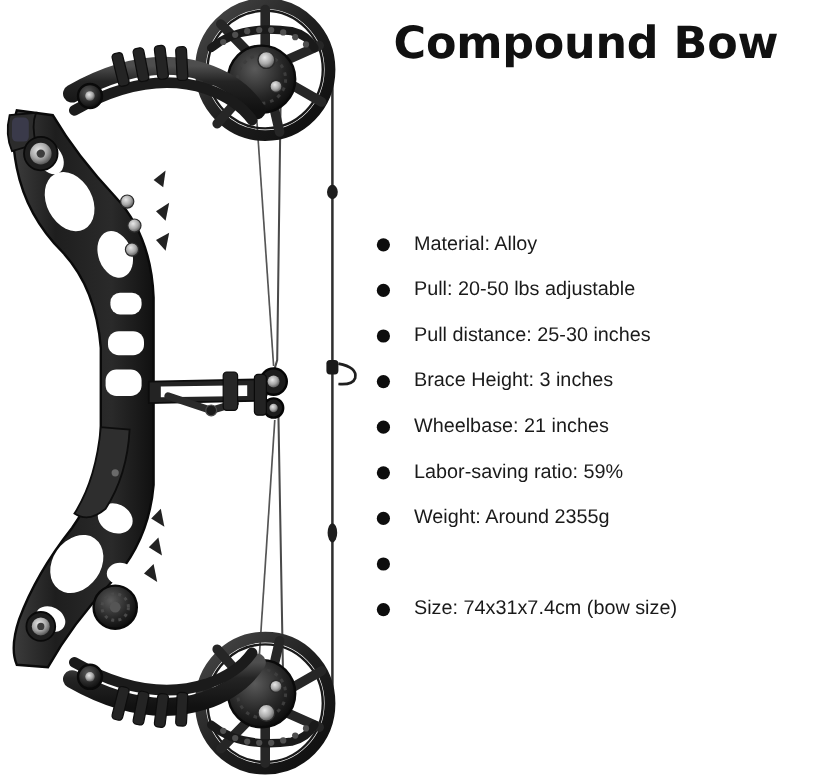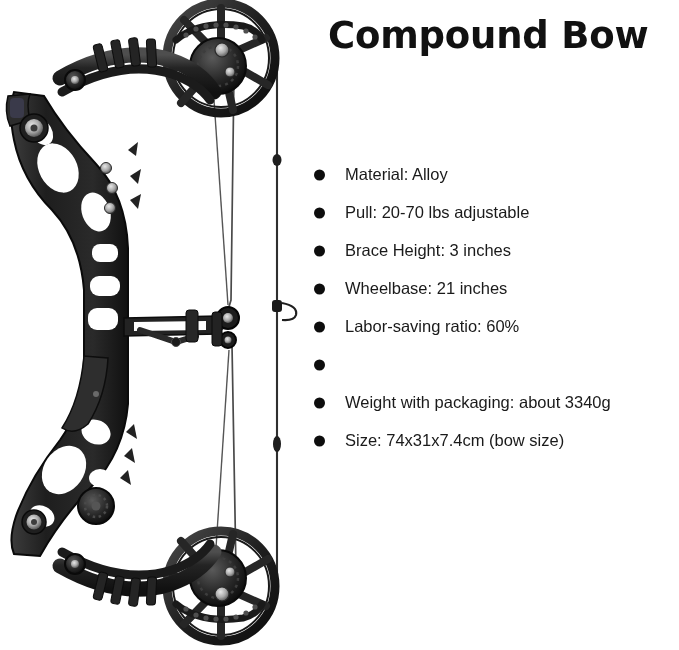--- a/index.html
+++ b/index.html
@@ -45,21 +45,21 @@
     font-size: 37px;
     font-weight: bold;
     letter-spacing: -0.2px;
     color: #111111;
     white-space: nowrap;
     font-family: "DejaVu Sans", sans-serif;
   }
   #spec-list {
     position: absolute;
     left: 0;
-    top: 156px;
+    top: 185px;
     width: 379px;
     margin: 0;
     padding: 0;
     list-style: none;
     text-align: right;
   }
   .spec-item {
     position: relative;
     height: 38px;
     display: flex;
@@ -329,40 +329,44 @@
   <div id="spec-pane">
     <h1 id="page-title">Compound Bow</h1>
 
     <ul id="spec-list">
       <li class="spec-item">
         <span class="spec-bullet"></span>
         <span class="spec-text">Material: Alloy</span>
       </li>
       <li class="spec-item">
         <span class="spec-bullet"></span>
-        <span class="spec-text">Pull: 20-70 lbs adjustable</span>
+        <span class="spec-text">Pull: 20-50 lbs adjustable</span>
+      </li>
+      <li class="spec-item">
+        <span class="spec-bullet"></span>
+        <span class="spec-text">Pull distance: 25-30 inches</span>
       </li>
       <li class="spec-item">
         <span class="spec-bullet"></span>
         <span class="spec-text">Brace Height: 3 inches</span>
       </li>
       <li class="spec-item">
         <span class="spec-bullet"></span>
         <span class="spec-text">Wheelbase: 21 inches</span>
       </li>
       <li class="spec-item">
         <span class="spec-bullet"></span>
-        <span class="spec-text">Labor-saving ratio: 60%</span>
-      </li>
-      <li class="spec-item">
-        <span class="spec-bullet"></span>
-      </li>
-      <li class="spec-item">
-        <span class="spec-bullet"></span>
-        <span class="spec-text">Weight with packaging: about 3340g</span>
+        <span class="spec-text">Labor-saving ratio: 59%</span>
+      </li>
+      <li class="spec-item">
+        <span class="spec-bullet"></span>
+        <span class="spec-text">Weight: Around 2355g</span>
+      </li>
+      <li class="spec-item">
+        <span class="spec-bullet"></span>
       </li>
       <li class="spec-item">
         <span class="spec-bullet"></span>
         <span class="spec-text">Size: 74x31x7.4cm (bow size)</span>
       </li>
     </ul>
   </div>
 
 </div>
 

